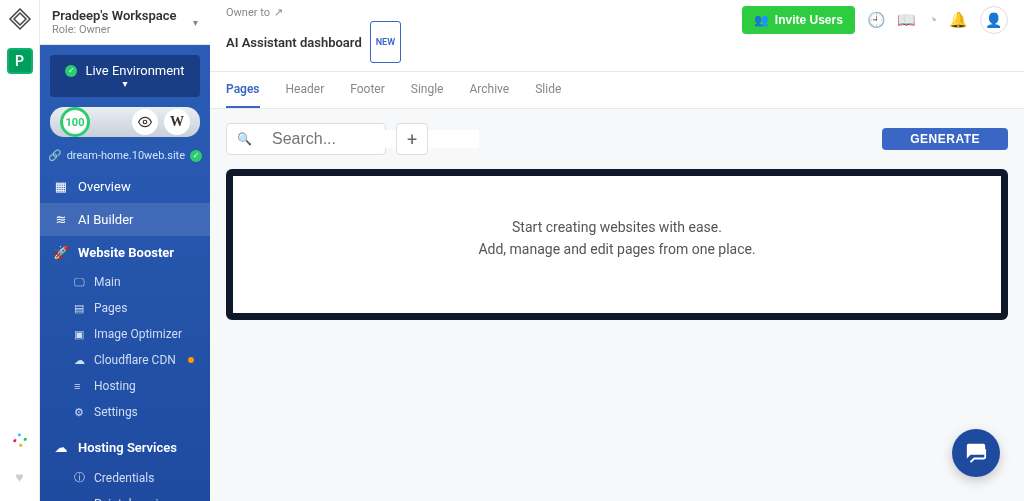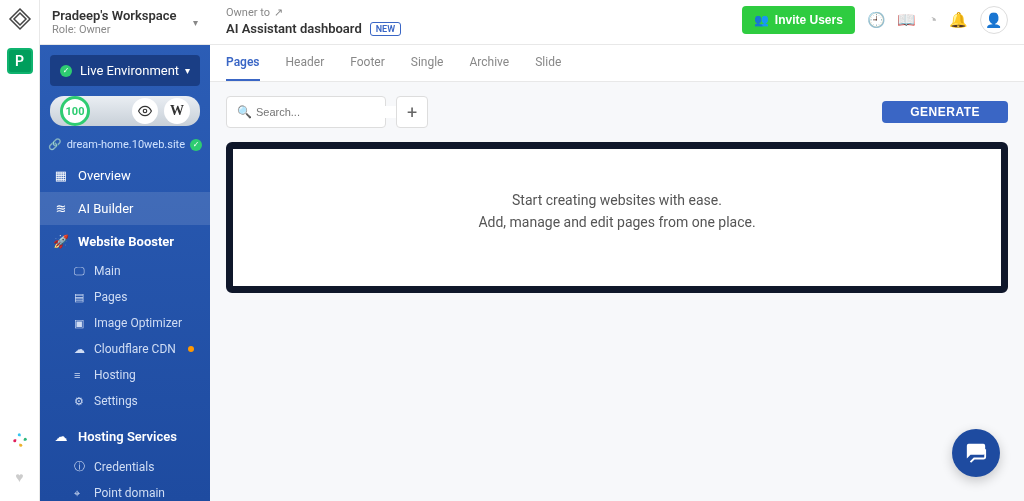--- a/index.html
+++ b/index.html
@@ -6,52 +6,52 @@
 body { font-family: -apple-system, BlinkMacSystemFont, "Segoe UI", Roboto, sans-serif; background: #fff; width: 1024px; height: 501px; overflow: hidden; display: flex; }
 .leftrail { width: 40px; background: #fff; border-right: 1px solid #e8e8e8; display: flex; flex-direction: column; align-items: center; padding-top: 6px; justify-content: space-between; }
 .leftrail-top, .leftrail-bottom { display: flex; flex-direction: column; align-items: center; gap: 16px; }
 .leftrail-bottom { padding-bottom: 16px; }
 .diamond-logo { width: 26px; height: 26px; display: flex; align-items: center; justify-content: center; }
 .letter-badge { width: 26px; height: 26px; background: #009e5c; color: #fff; border-radius: 4px; display: flex; align-items: center; justify-content: center; font-weight: 600; font-size: 14px; border: 2px solid #0fb36f; }
 .sidebar { width: 170px; background: linear-gradient(180deg, #2d5fb8 0%, #1e4ba0 100%); color: #fff; display: flex; flex-direction: column; font-size: 13px; }
 .workspace-hdr { background: #fff; color: #333; padding: 8px 12px; display: flex; justify-content: space-between; align-items: center; border-bottom: 1px solid #e8e8e8; }
 .workspace-hdr .title { font-weight: 600; font-size: 13px; }
 .workspace-hdr .role { font-size: 11px; color: #888; }
-.env-select { margin: 10px; background: #1a3e85; border-radius: 4px; padding: 8px 10px; display: flex; align-items: center; justify-content: space-between; cursor: pointer; }
+.env-select { margin: 10px; background: #1a3e85; border-radius: 4px; padding: 8px 10px; display: flex; align-items: center; justify-content: space-between; cursor: pointer; flex-direction: column; }
 .env-select .dot { width: 12px; height: 12px; background: #2ecc71; border-radius: 50%; margin-right: 8px; display:inline-flex; align-items:center; justify-content:center;}
 .env-select .dot::after{content:"✓"; font-size:8px; color:#fff;}
 .preview-card { margin: 0 10px 8px; background: linear-gradient(180deg,#eaeef3,#c8d0d8); border-radius: 14px; height: 66px; position: relative; display: flex; align-items: center; justify-content: space-between; padding: 0 10px; }
 .score-circle { width: 30px; height: 30px; border: 3px solid #2ecc71; border-radius: 50%; display: flex; align-items: center; justify-content: center; font-size: 11px; font-weight: 700; color: #2ecc71; background: #fff; }
 .circle-btn { width: 26px; height: 26px; background: #fff; border-radius: 50%; display: flex; align-items: center; justify-content: center; font-size: 14px; color: #333; }
 .circle-group{display:flex; gap:6px;}
 .site-url { display: flex; align-items: center; justify-content: center; gap: 5px; font-size: 11px; padding: 4px 0 8px; color: #cfe2ff; }
 .site-url .check { width: 12px; height: 12px; background: #2ecc71; border-radius: 50%; display:inline-flex;align-items:center;justify-content:center;font-size:8px;color:#fff;}
 .nav-item { display: flex; align-items: center; gap: 10px; padding: 9px 14px; cursor: pointer; font-size: 13px; }
 .nav-item.active { background: rgba(255,255,255,0.12); }
 .nav-item .ico { width: 14px; display: inline-flex; justify-content: center; font-size: 13px; }
 .nav-sub { padding-left: 34px; font-size: 12px; color: #d0ddf4; display: flex; align-items: center; gap: 8px; padding-top:6px; padding-bottom:6px; cursor:pointer;}
 .nav-sub .sico{width:12px; font-size:11px;}
 .orange-dot{width:6px;height:6px;background:#ff9800;border-radius:50%;display:inline-block;margin-left:4px;}
 .main { flex: 1; display: flex; flex-direction: column; background: #f7f8fa; }
 .topbar { background: #fff; border-bottom: 1px solid #e8e8e8; padding: 6px 16px 0; display: flex; justify-content: space-between; align-items: flex-start; }
 .switch-line { font-size: 11px; color: #888; display:flex; align-items:center; gap:4px;}
 .page-title-line { display: flex; align-items: center; gap: 8px; padding: 2px 0 8px; justify-content: space-between; }
 .page-title-line .ptitle { font-weight: 600; font-size: 13px; color: #333; }
-.new-badge { border: 1px solid #3a66c5; color: #3a66c5; font-size: 9px; padding: 1px 5px; border-radius: 3px; font-weight: 600; }
+.new-badge { border: 1px solid #3a66c5; color: #3a66c5; font-size: 9px; padding: 15px 5px; border-radius: 3px; font-weight: 600; }
 .topbar-right { display: flex; align-items: center; gap: 12px; padding-bottom:6px;}
 .invite-btn { background: #2ecc40; color: #fff; border: none; padding: 7px 12px; border-radius: 4px; font-size: 12px; font-weight: 600; display: flex; align-items: center; gap: 6px; cursor: pointer; }
 .top-ico { color: #bbb; font-size: 15px; cursor:pointer;}
 .avatar-circ { width: 28px; height: 28px; border: 1px solid #ddd; border-radius: 50%; display: flex; align-items: center; justify-content: center; color: #bbb; font-size:14px;}
 .tabs { background: #fff; border-bottom: 1px solid #e8e8e8; padding: 0 16px; display: flex; gap: 26px; }
 .tab { font-size: 12px; color: #888; padding: 10px 0; cursor: pointer; border-bottom: 2px solid transparent; }
 .tab.active { color: #3a66c5; border-bottom-color: #3a66c5; font-weight: 600; }
 .toolbar { padding: 14px 16px; display: flex; align-items: center; justify-content: space-between; }
 .toolbar-left { display: flex; gap: 10px; }
 .search-box { width: 160px; border: 1px solid #ddd; border-radius: 4px; background: #fff; display: flex; align-items: center; padding: 0 10px; height: 32px; }
-.search-box input { border: none; outline: none; font-size: 11px; flex: 1; margin-left: 4px; color:#555;}
+.search-box input { border: none; outline: none; font-size: 16px; flex: 1; margin-left: 20px; color:#555;}
 .search-box .sicon{color:#aaa;font-size:12px;}
 .add-btn { width: 32px; height: 32px; border: 1px solid #ddd; border-radius: 4px; background: #fff; display: flex; align-items: center; justify-content: center; font-size: 18px; color: #666; cursor: pointer; }
 .generate-btn { background: #3a66c5; color: #fff; border: none; padding: 4px 28px; border-radius: 4px; font-size: 12px; font-weight: 700; letter-spacing: 0.5px; cursor: pointer; }
 .empty-card { margin: 0 16px; background: #fff; border: 7px solid #0f172a; border-radius: 6px; padding: 40px 20px 52px; text-align: center; color: #555; font-size: 14px; line-height: 1.6; }
 .chat-fab { position: absolute; right: 24px; bottom: 24px; width: 48px; height: 48px; background: #1e4ba0; border-radius: 50%; display: flex; align-items: center; justify-content: center; color: #fff; font-size: 20px; box-shadow: 0 4px 12px rgba(0,0,0,0.2); cursor: pointer; }
 .slack-ico{font-size:16px;}
 .heart-ico{color:#ccc;font-size:14px;}
 </style>
 </head>
 <body>

